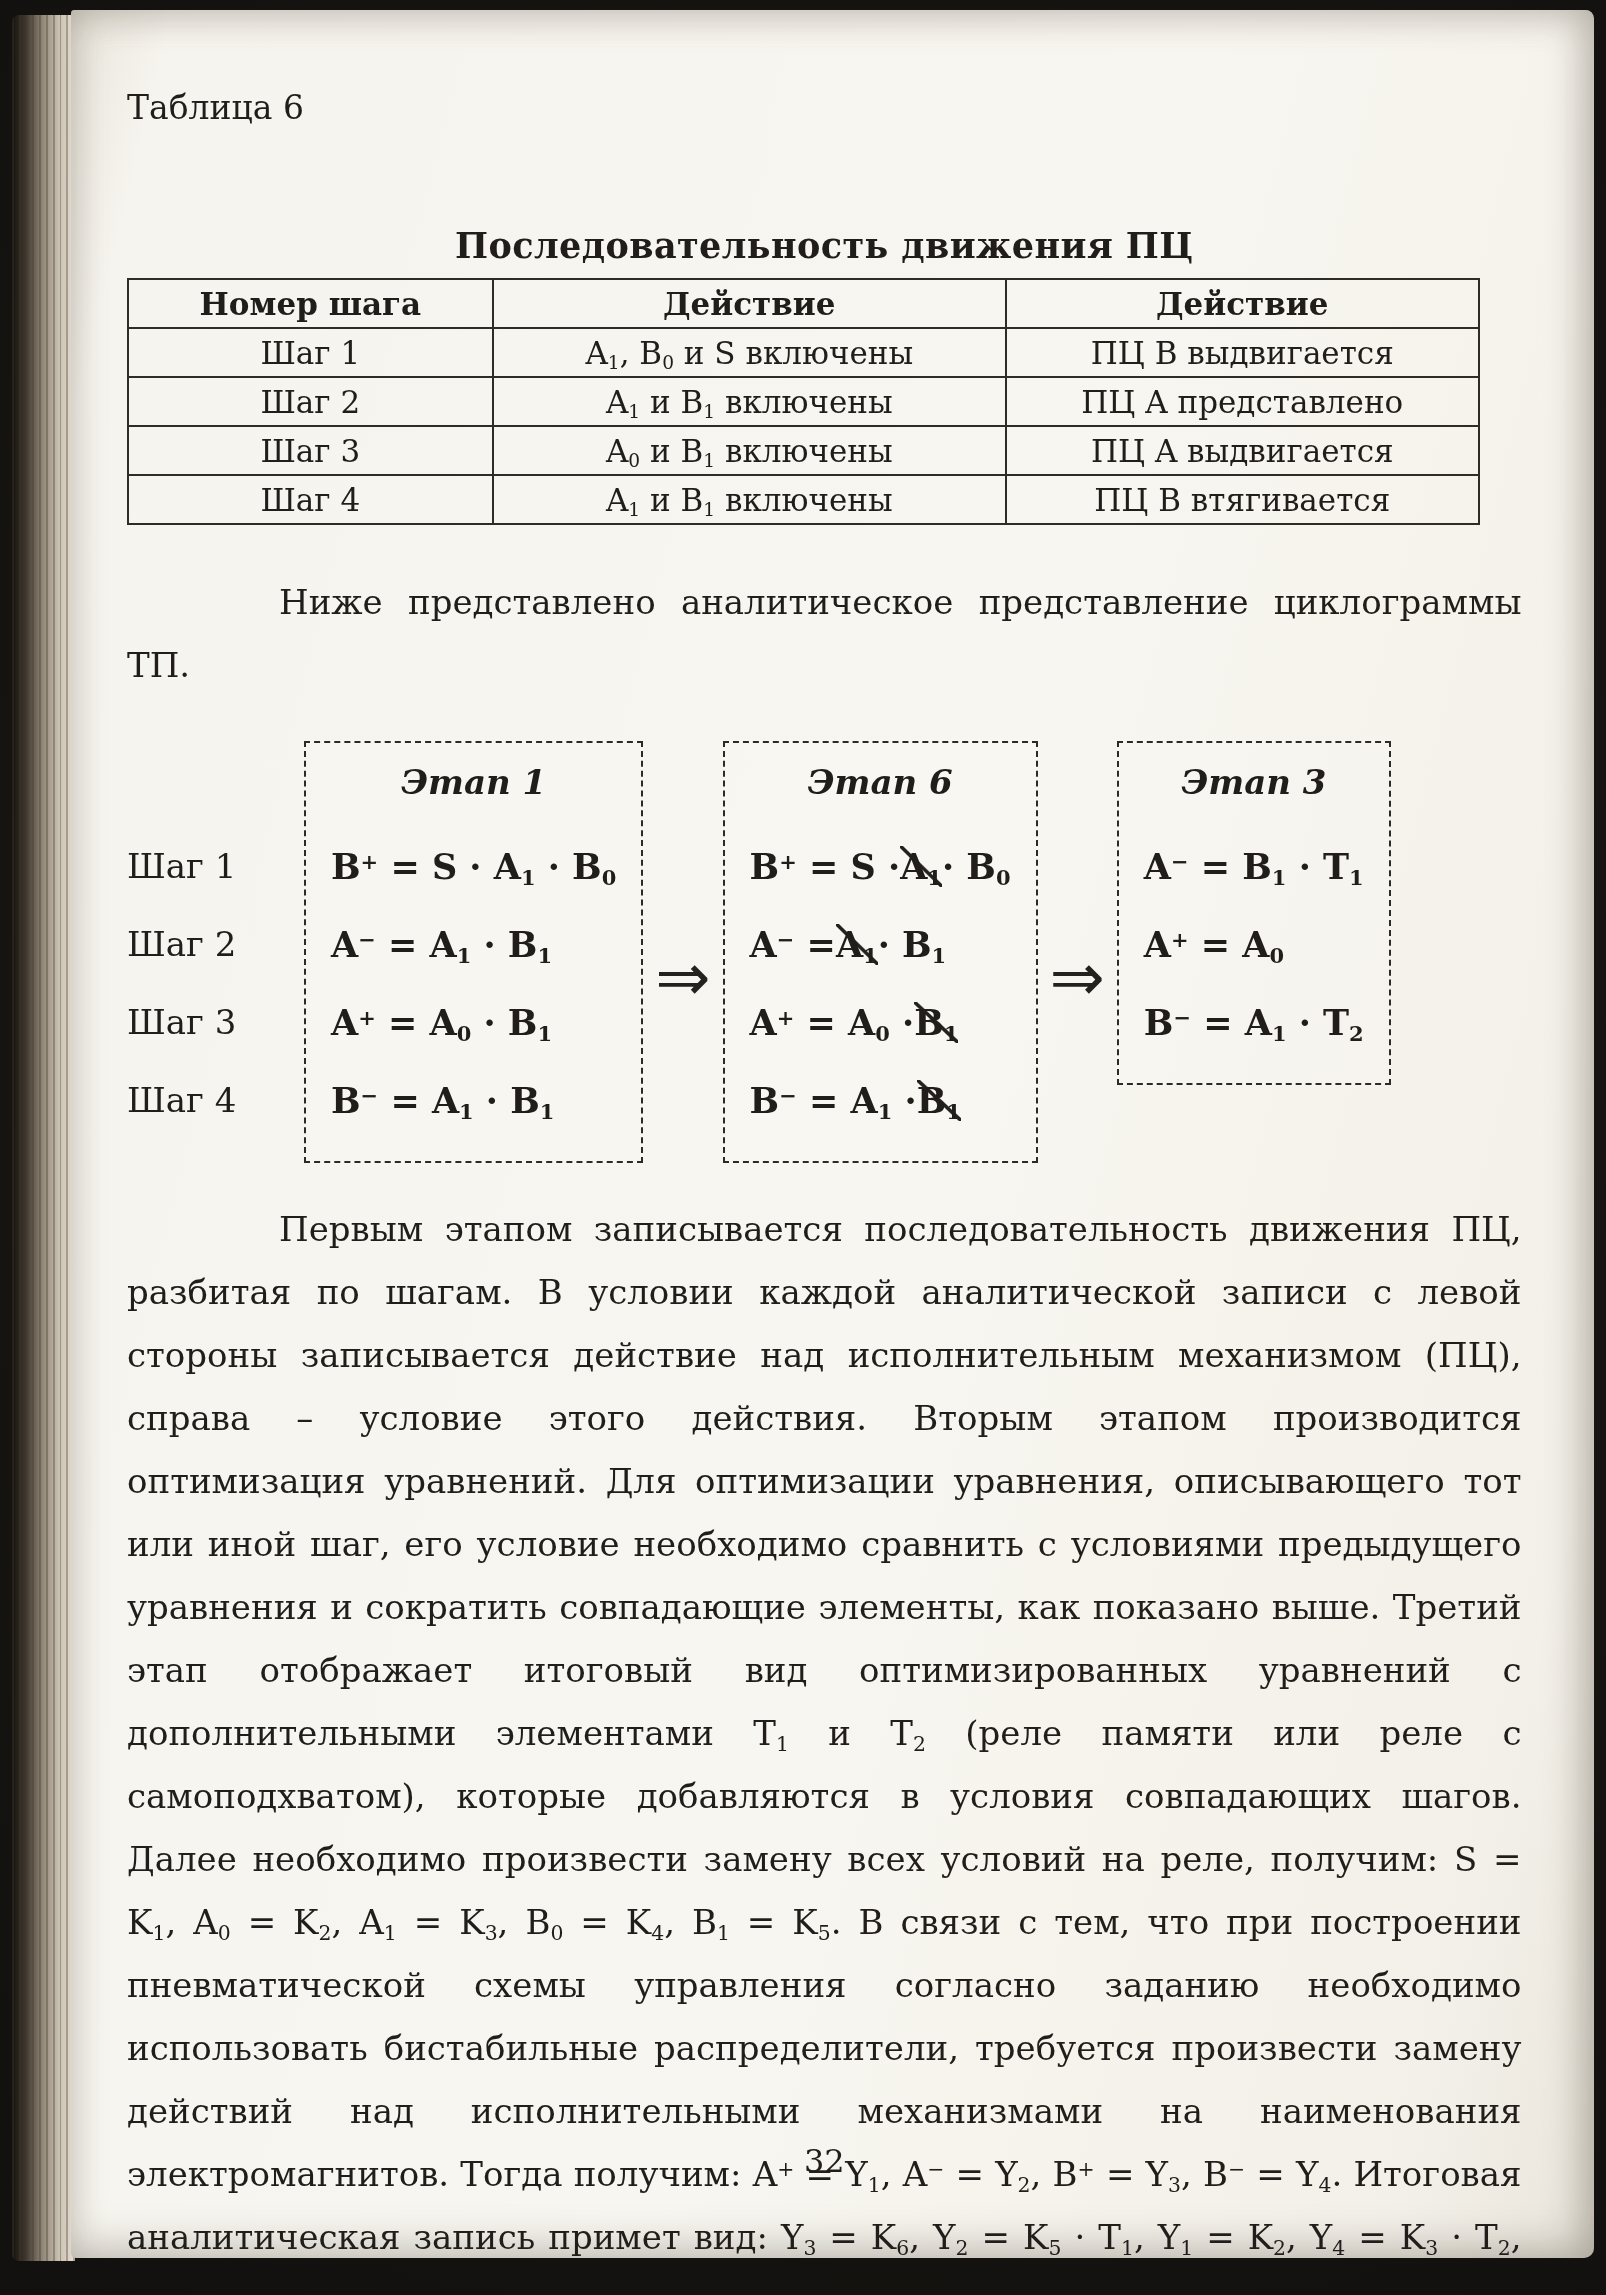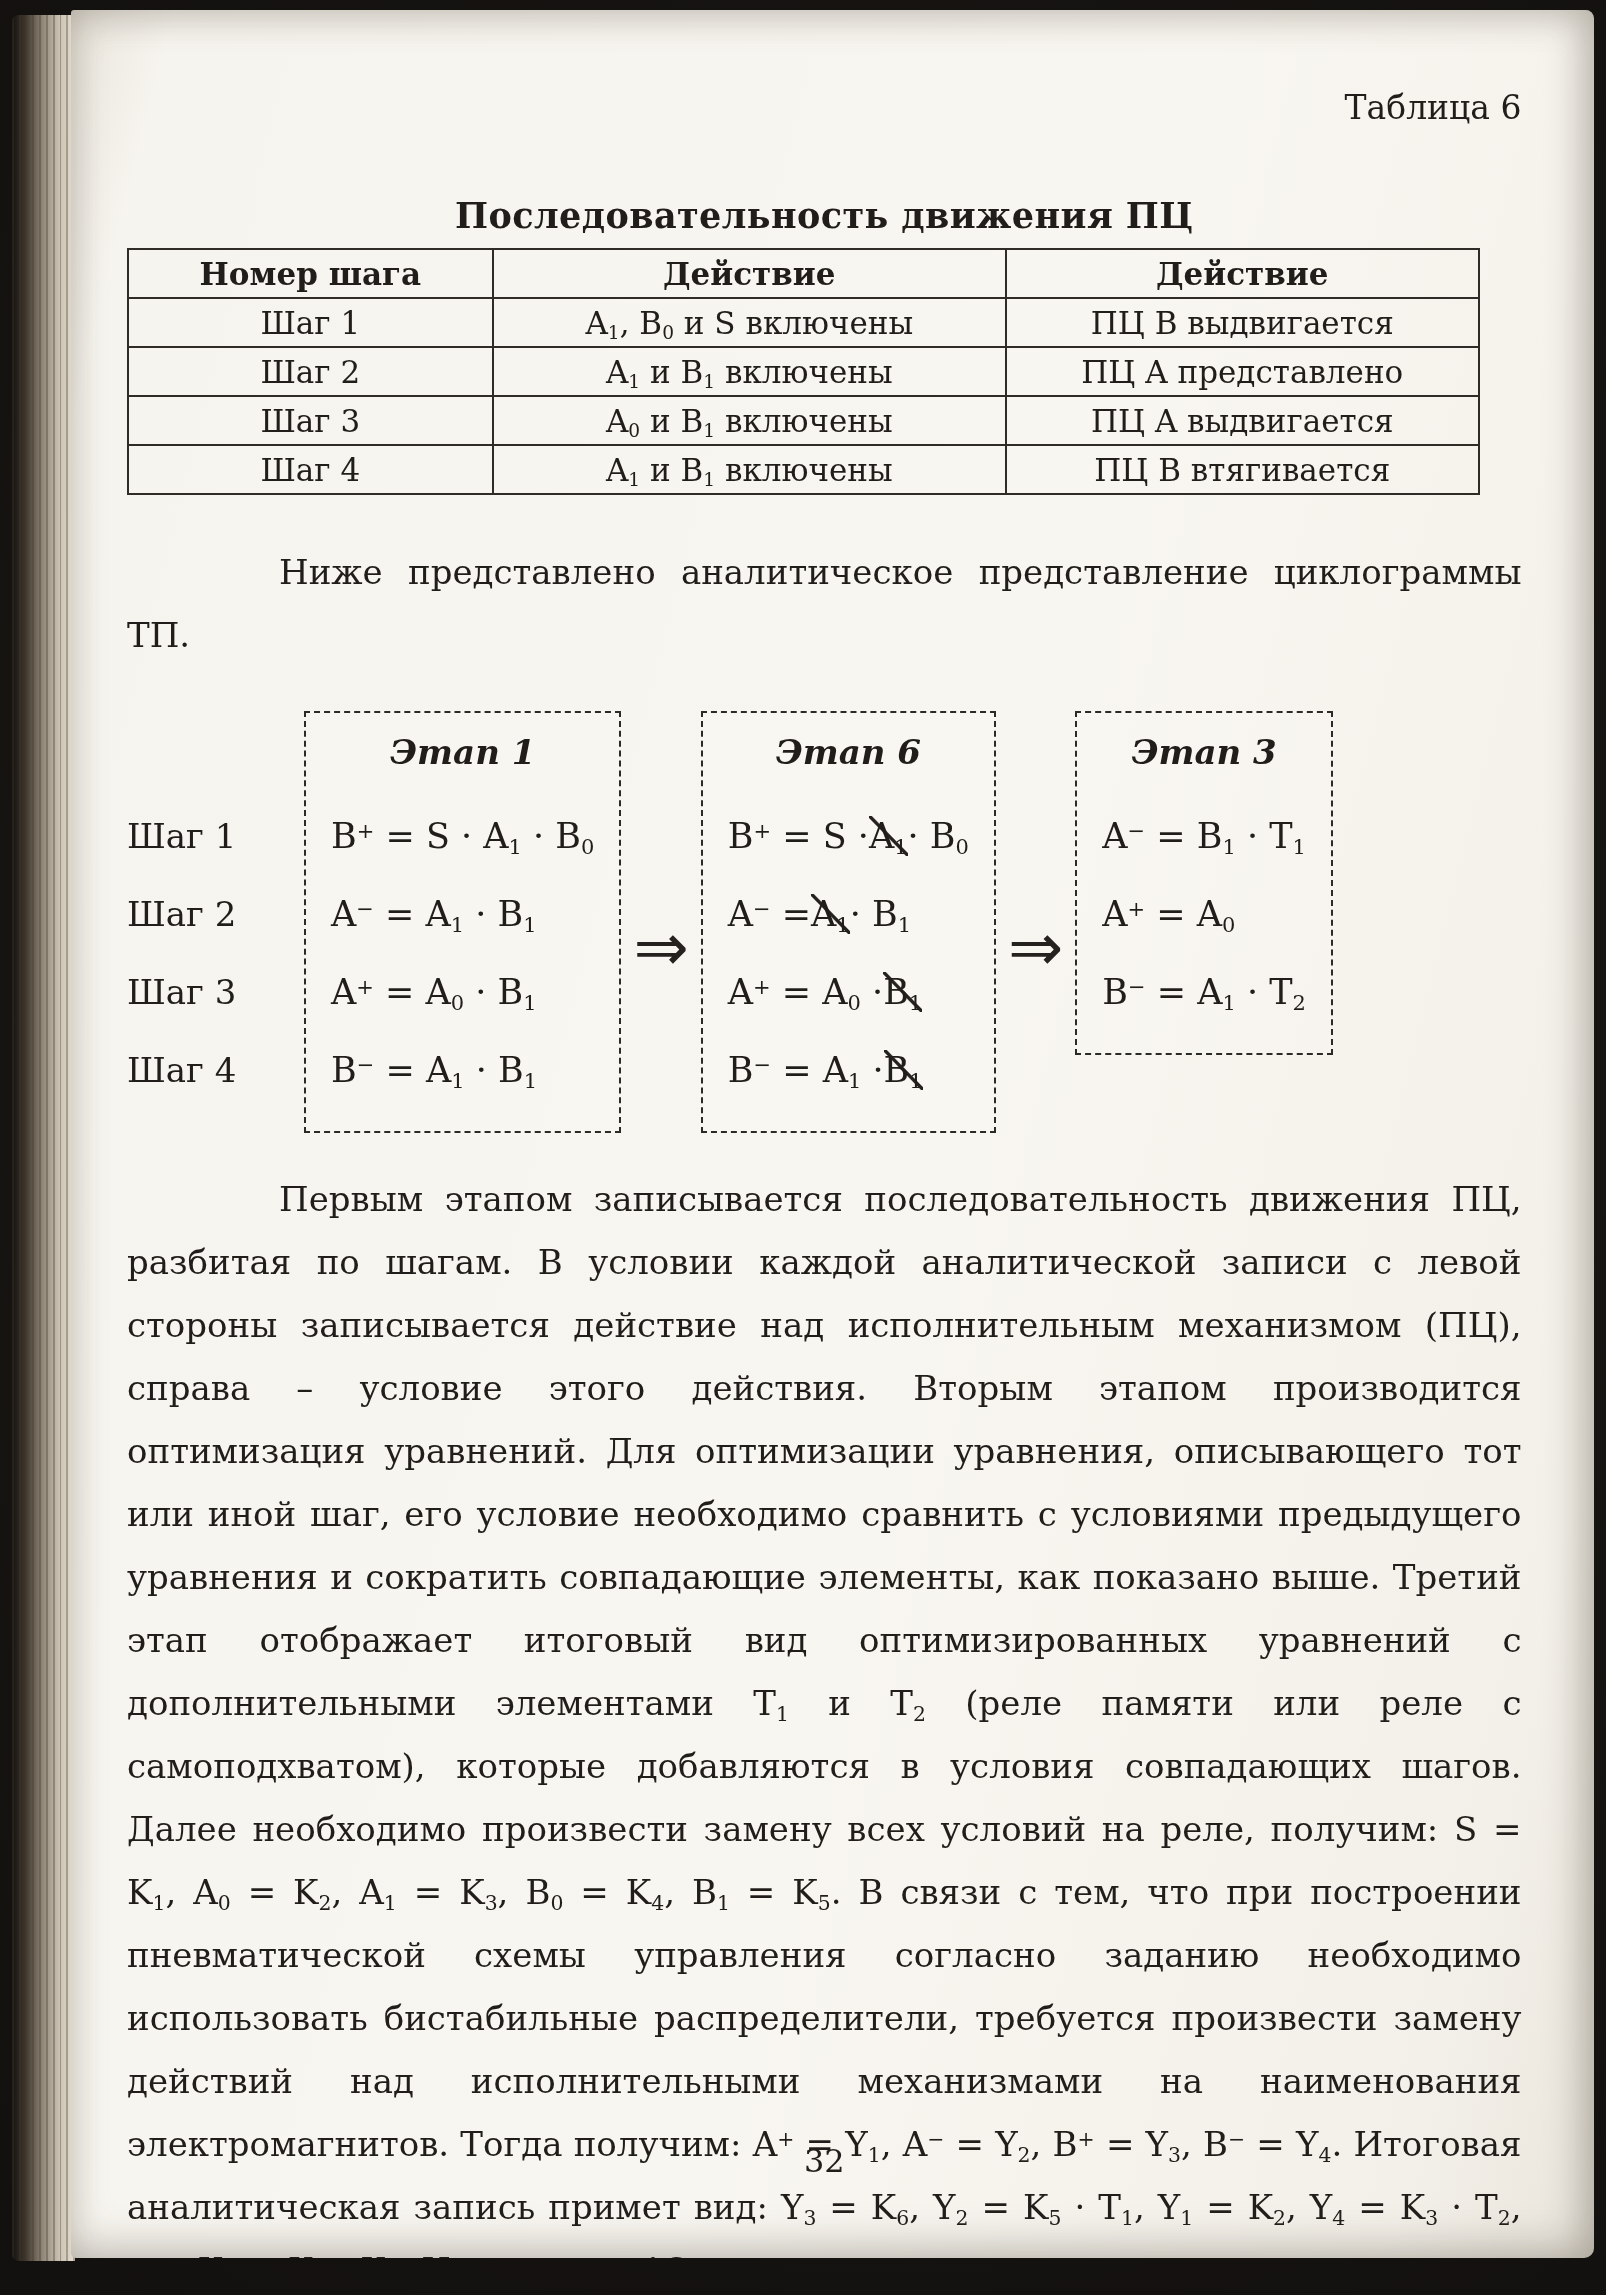--- a/index.html
+++ b/index.html
@@ -22,21 +22,21 @@
     position:absolute;left:71px;top:10px;right:13.5px;bottom:37px;
     background:
       linear-gradient(104deg, #e9e5dc 0%, #f6f4ee 5%, #f8f6f0 55%, #f3f0e9 90%, #e9e5dc 100%);
     border-radius:3.4px 8.4px 10px 5px;
     box-shadow: inset -12px 0 39px rgba(70,60,45,.22), inset 0 -15px 42px rgba(70,60,45,.15), inset 0 12px 34px rgba(120,108,88,.12);
     color:#201d1a;
     padding:78px 72px 0 56px;
     box-sizing:border-box;
     overflow:hidden;
   }
-  .table-label{ text-align:right; font-size:33px; margin-bottom:68px; }
+  .table-label{ text-align:left; font-size:33px; margin-bottom:98px; }
   .tbl-title{ text-align:center; font-weight:bold; font-size:35px; margin-bottom:12px; letter-spacing:0.4px;}
   table.seq{
     width:97%; border-collapse:collapse; table-layout:fixed;
     font-size:31px;
     padding-left:12px;
   }
   table.seq th, table.seq td{
     border:2.5px solid #2f2b27; text-align:center; padding:2.5px 8.4px; height:42px;
     overflow:hidden; white-space:nowrap;
   }
@@ -52,21 +52,21 @@
   sup{ font-size:60%; vertical-align:0.5em; line-height:0; }
   .diagram{ display:flex; align-items:flex-start; margin:44px 0 6.8px 0; }
   .step-labels{ width:142px; margin-right:35px; padding-top:86px; flex:none; }
   .step-label{ height:78px; display:flex; align-items:center; font-size:34px; }
   .stages{ display:flex; align-items:flex-start; }
   .stage-box{
     border:2.5px dashed #2c2a27; padding:15px 25px 22px 25px; flex:none;
     background:rgba(255,255,255,.12);
   }
   .stage-title{ text-align:center; font-weight:bold; font-style:italic; font-size:34px; height:47px; display:flex; align-items:center; justify-content:center; margin-bottom:22px;}
-  .eq{ height:78px; display:flex; align-items:center; font-size:35px; white-space:nowrap; }
+  .eq{ height:78px; display:flex; align-items:center; font-size:35px; white-space:nowrap;font-weight:bold; }
   .eq span{ display:inline-block; }
   .struck{
     background-image:linear-gradient(to top right, rgba(0,0,0,0) 46.5%, #24211e 48.5%, #24211e 52.5%, rgba(0,0,0,0) 54.5%);
   }
   .arrow{ align-self:center; font-size:66px; color:#24211e; margin:51px 12px 0 12px; flex:none; font-family:"DejaVu Sans","Liberation Sans",sans-serif;}
   .page-num{ position:absolute; left:56px; right:72px; bottom:78px; text-align:center; font-size:32px; }
 </style>
 </head>
 <body>
 

